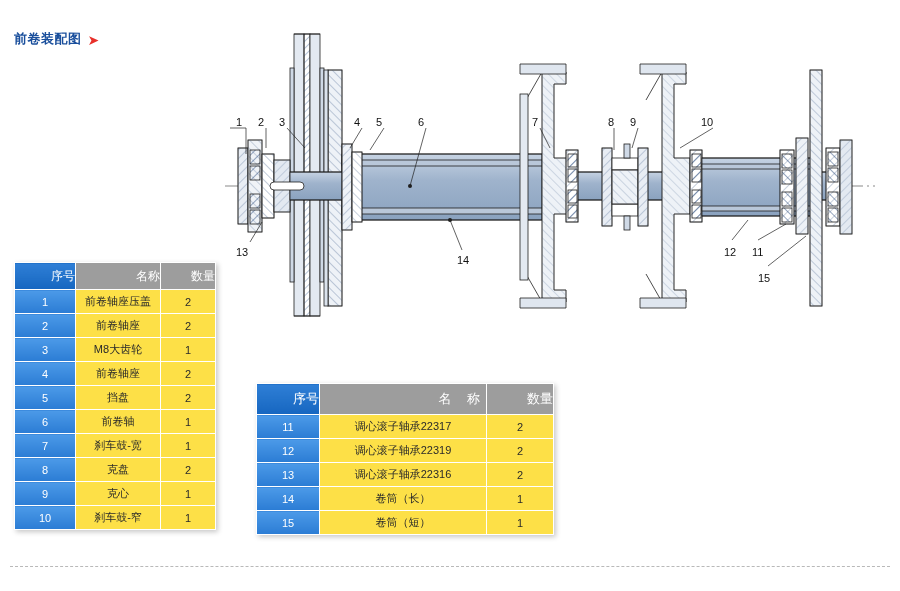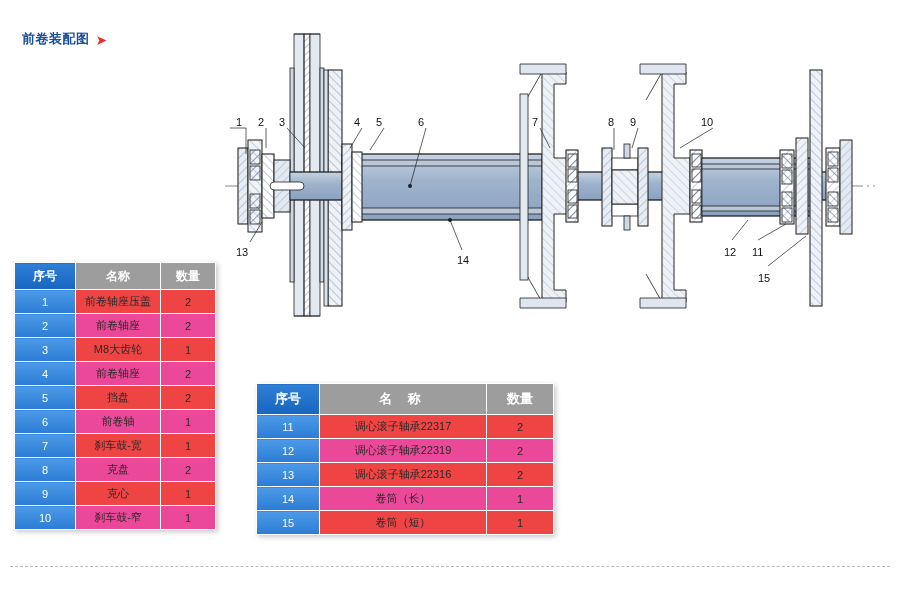--- a/index.html
+++ b/index.html
@@ -16,21 +16,21 @@
   }
   #page {
     position: relative;
     width: 900px;
     height: 591px;
   }
 
   
   .title-wrap {
     position: absolute;
-    left: 22px;
+    left: 14px;
     top: 30px;
     display: flex;
     align-items: center;
     gap: 6px;
   }
   .title-text {
     font-size: 13px;
     color: #1a4f9c;
     font-weight: bold;
     letter-spacing: 0.5px;
@@ -62,39 +62,40 @@
   .parts-table td, .parts-table th {
     border: 1px solid #ffffff;
     padding: 0;
     text-align: center;
     vertical-align: middle;
     font-weight: normal;
   }
   .parts-table thead th {
     background: #9d9d9d;
     color: #ffffff;
-    font-weight: bold;
+    font-weight: normal;
     font-size: 12px;
     height: 26px;
     border: 1px solid #ffffff;
+    text-align: right;
   }
   .parts-table thead th.idx-head {
     background: linear-gradient(180deg, #2f7fd6 0%, #1666c0 100%);
   }
   .cell-idx {
     background: linear-gradient(180deg, #4c9ae8 0%, #2b7cd4 100%);
     color: #ffffff;
     font-size: 11px;
   }
   .cell-name, .cell-qty {
-    background: #ef4444;
+    background: #fde047;
     color: #2a2a2a;
   }
   .cell-name.alt, .cell-qty.alt {
-    background: #ec4899;
+    background: #fde047;
   }
 
   
   #table-left { left: 14px; top: 262px; }
   #table-left .col-idx { width: 60px; }
   #table-left .col-name { width: 84px; }
   #table-left .col-qty { width: 54px; }
   #table-left tbody tr { height: 24px; }
 
   

